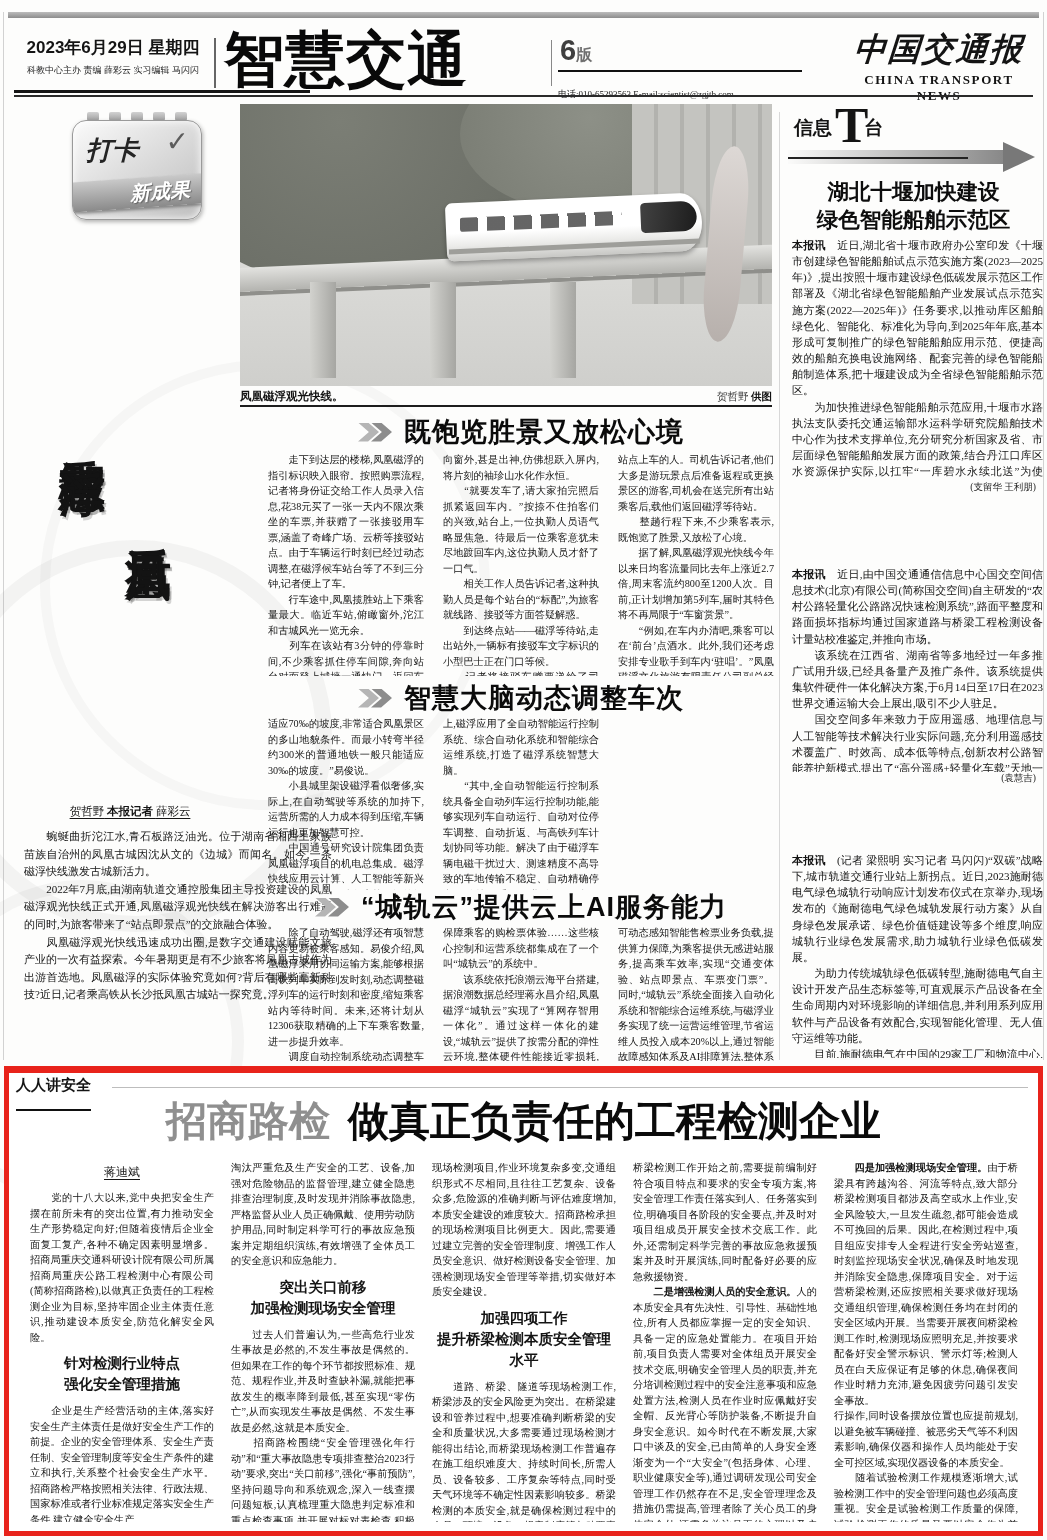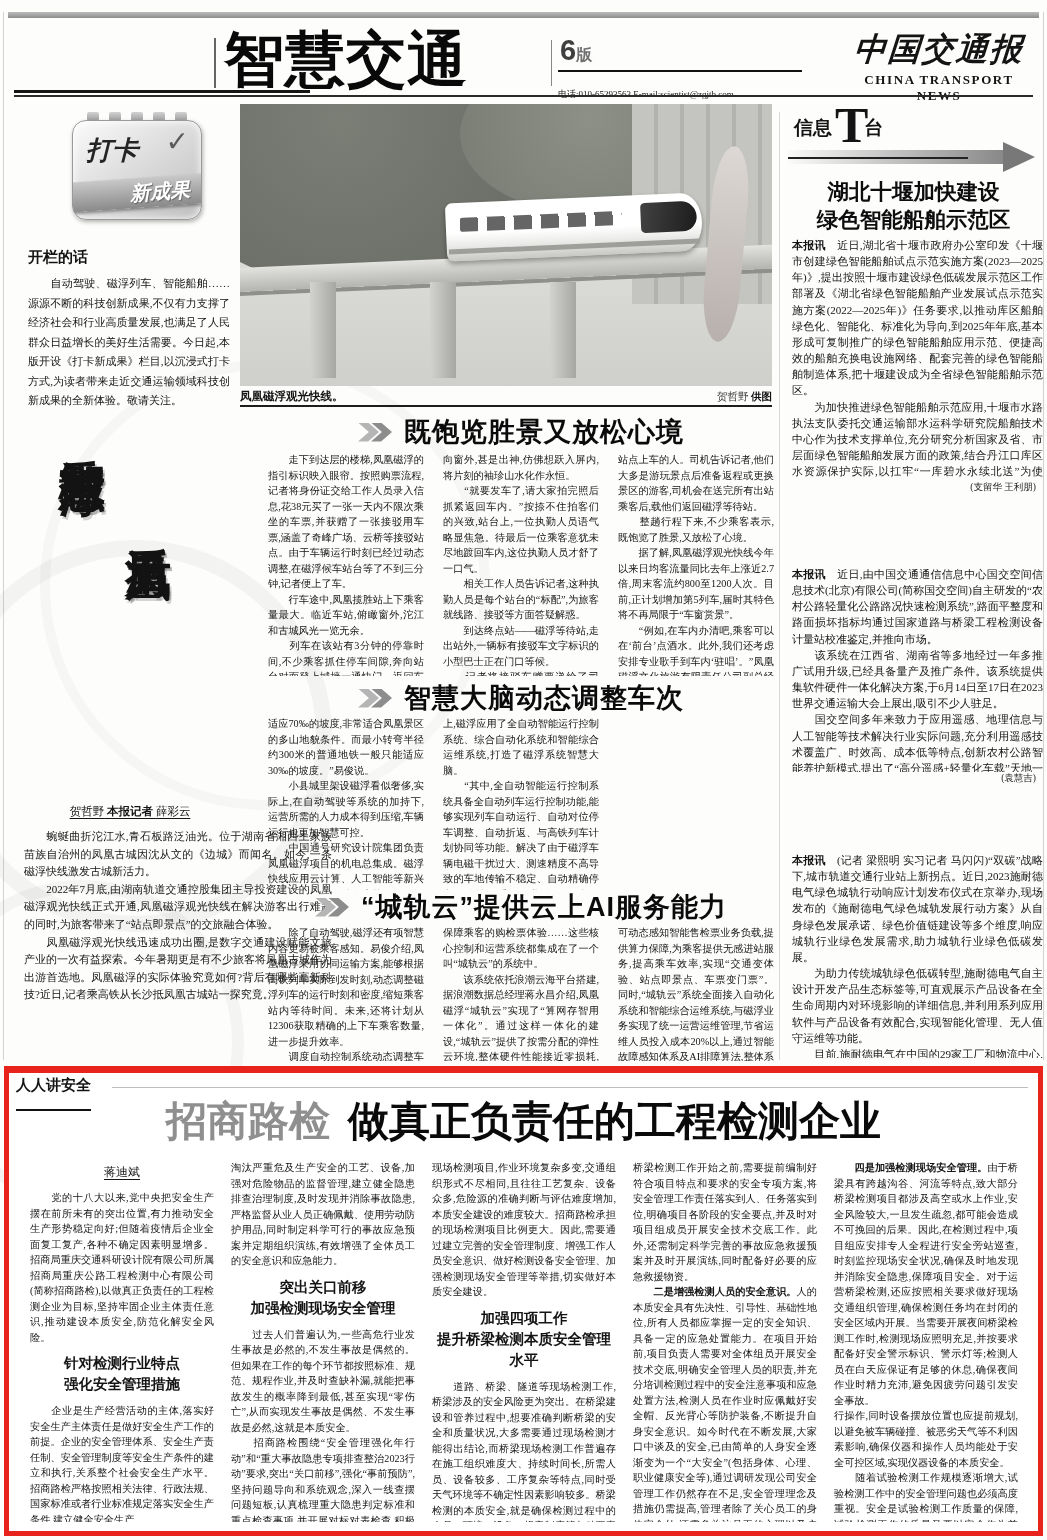--- a/index.html
+++ b/index.html
@@ -141,20 +141,24 @@
         font-family:"Liberation Sans",sans-serif;}
 </style>
 </head>
 <body>
 
 <div class="page">
 
   <div class="abs topbar"></div>
   <div class="abs edge-l"></div>
   <div class="abs edge-r"></div>
+  <div class="abs date-block sans">
+    <div class="date">2023年6月29日 星期四</div>
+    <div class="staff">科教中心主办 责编 薛彩云 实习编辑 马闪闪</div>
+  </div>
   <div class="abs date-rule"></div>
   <div class="abs title-vline"></div>
   <div class="abs section-title sans">智慧交通</div>
   <div class="abs page-vline"></div>
   <div class="abs pageno sans">
     <span class="pageno-num">6</span><span class="pageno-ban">版</span>
   </div>
   <div class="abs contact-rule"></div>
   <div class="abs contact">电话:010-65293563 E-mail:scientist@zgjtb.com</div>
   <div class="abs mast">
@@ -177,24 +181,20 @@
     </div>
     <div class="badge-body">
       <span class="badge-line1">打卡</span>
       <span class="badge-check">✓</span>
       <div class="badge-band">
         <div class="badge-line2">新成果</div>
       </div>
     </div>
   </div>
 
-  <div class="abs intro">
-    <div class="intro-title sans">开栏的话</div>
-    <div class="intro-text p">　　自动驾驶、磁浮列车、智能船舶……源源不断的科技创新成果,不仅有力支撑了经济社会和行业高质量发展,也满足了人民群众日益增长的美好生活需要。今日起,本版开设《打卡新成果》栏目,以沉浸式打卡方式,为读者带来走近交通运输领域科技创新成果的全新体验。敬请关注。</div>
-  </div>
 
   <div class="abs vh vh1 sans">乘智慧磁浮</div>
   <div class="abs vh vh2 sans">看活力凤凰</div>
 
   <div class="abs byline-left">
     <span>贺哲野</span>
     <b>本报记者</b>
     <span>薛彩云</span>
   </div>
   <div class="abs left-body p">　　蜿蜒曲折沱江水,青石板路泛油光。位于湖南省湘西土家族苗族自治州的凤凰古城因沈从文的《边城》而闻名。如今,一条磁浮快线激发古城新活力。

